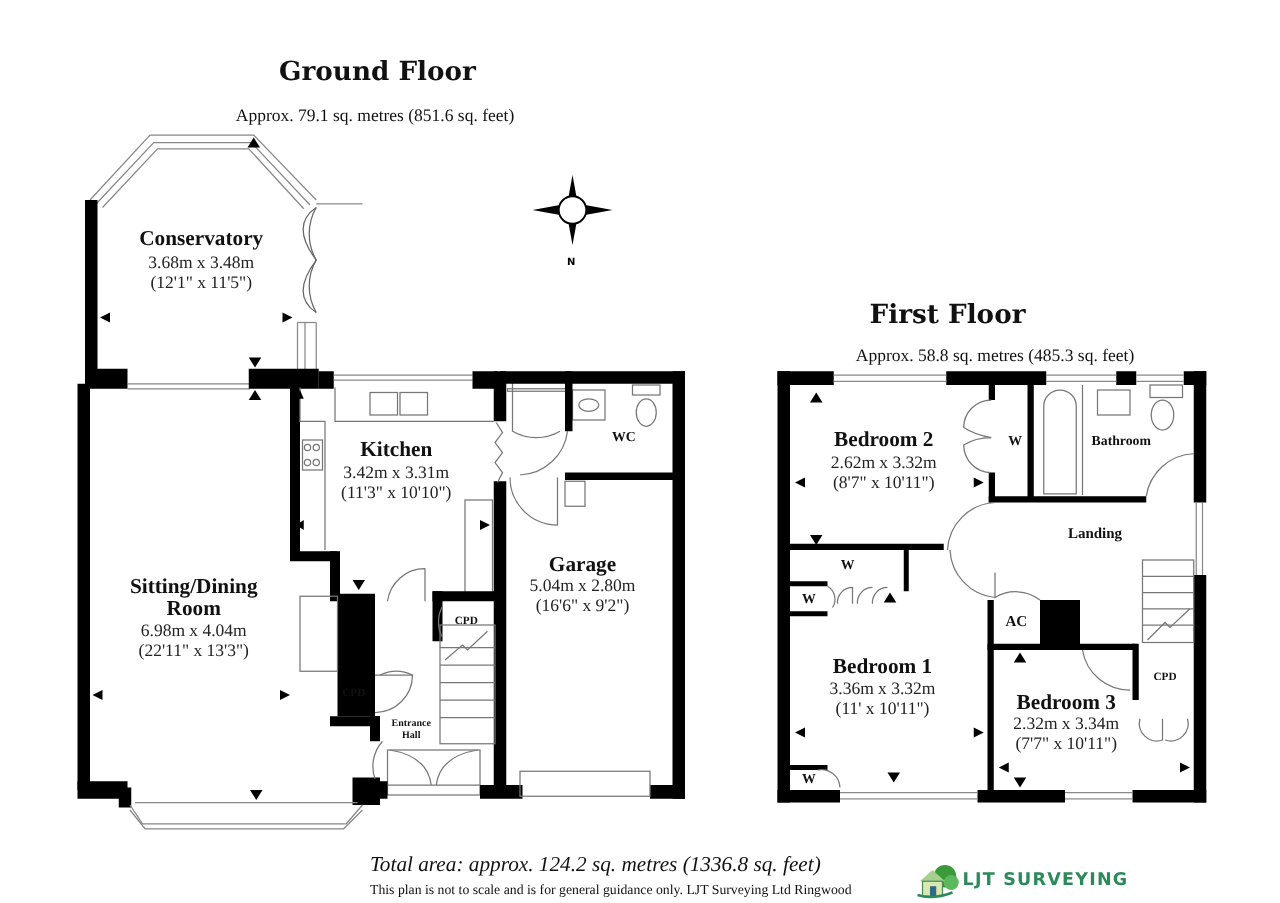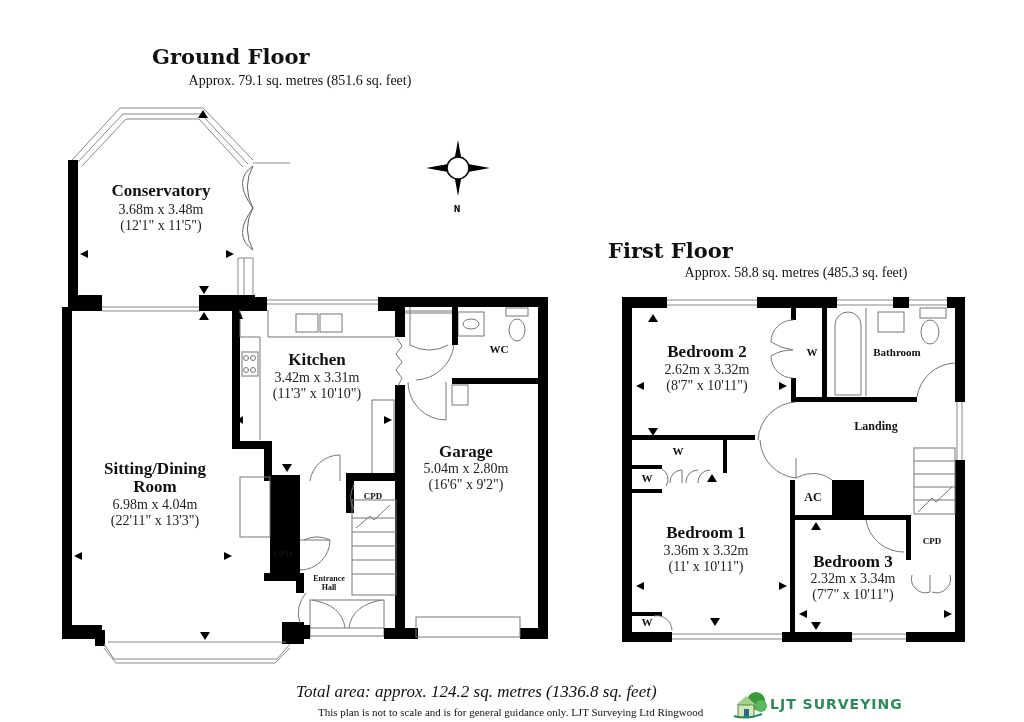--- a/index.html
+++ b/index.html
@@ -1,26 +1,26 @@
 <!DOCTYPE html>
 <html><head>
 <meta charset="utf-8">
 <style>
   html, body { margin:0; padding:0; background:#ffffff; }
   body { width:1024px; height:722px; position:relative; overflow:hidden; font-family:"DejaVu Serif","Liberation Serif",serif; color:#111; }
   .abs { position:absolute; }
-  .floor-title { font-family:"DejaVu Serif","Liberation Serif",serif; font-weight:bold; font-size:21px; text-align:left; white-space:nowrap; }
-  .floor-area { font-family:"Liberation Serif","DejaVu Serif",serif; font-size:14px; text-align:center; white-space:nowrap; }
+  .floor-title { font-family:"DejaVu Serif","Liberation Serif",serif; font-weight:bold; font-size:21px; text-align:center; white-space:nowrap; }
+  .floor-area { font-family:"Liberation Serif","DejaVu Serif",serif; font-size:14px; text-align:center; white-space:nowrap;margin-top:13px; }
   svg { position:absolute; left:0; top:0; }
   .room-name { font-family:"Liberation Serif","DejaVu Serif",serif; font-weight:bold; font-size:17px; text-anchor:middle; fill:#111; }
   .room-dim { font-family:"Liberation Serif","DejaVu Serif",serif; font-size:14px; text-anchor:middle; fill:#222; }
   .small-label { font-family:"Liberation Serif","DejaVu Serif",serif; font-weight:bold; font-size:11px; text-anchor:middle; fill:#111; }
   .tiny-label { font-family:"Liberation Serif","DejaVu Serif",serif; font-weight:bold; font-size:8px; text-anchor:middle; fill:#111; }
   .total { font-family:"Liberation Serif","DejaVu Serif",serif; font-size:17px; white-space:nowrap;font-style:italic; }
-  .disclaimer { font-family:"Liberation Serif","DejaVu Serif",serif; font-size:11px; white-space:nowrap;margin-left:22px; }
+  .disclaimer { font-family:"Liberation Serif","DejaVu Serif",serif; font-size:11px; white-space:nowrap; }
   .brand { font-family:"DejaVu Sans","Liberation Sans",sans-serif; font-weight:bold; font-size:14px; color:#2c8a5a; letter-spacing:1px; white-space:nowrap;text-align:right; }
 </style>
 </head>
 <body>
 
 <div class="abs floor-title" style="left:152px;top:44px;width:300px;">Ground Floor</div>
 <div class="abs floor-area" style="left:150px;top:73px;width:300px;">Approx. 79.1 sq. metres (851.6 sq. feet)</div>
 <div class="abs floor-title" style="left:608px;top:238px;width:300px;">First Floor</div>
 <div class="abs floor-area" style="left:641px;top:265px;width:310px;">Approx. 58.8 sq. metres (485.3 sq. feet)</div>
 

